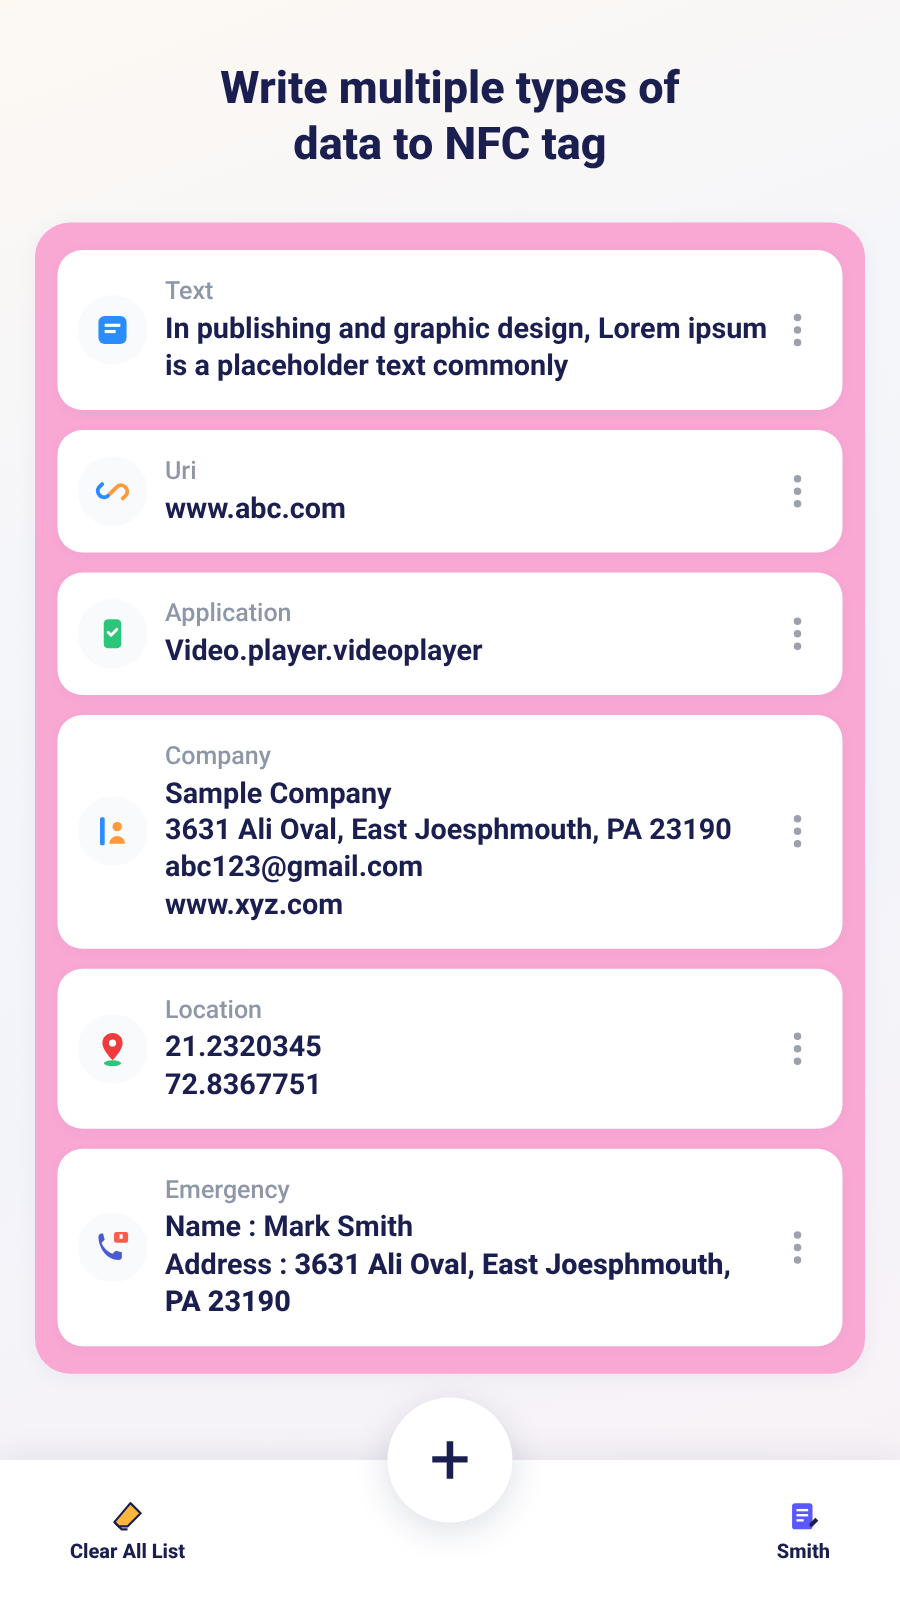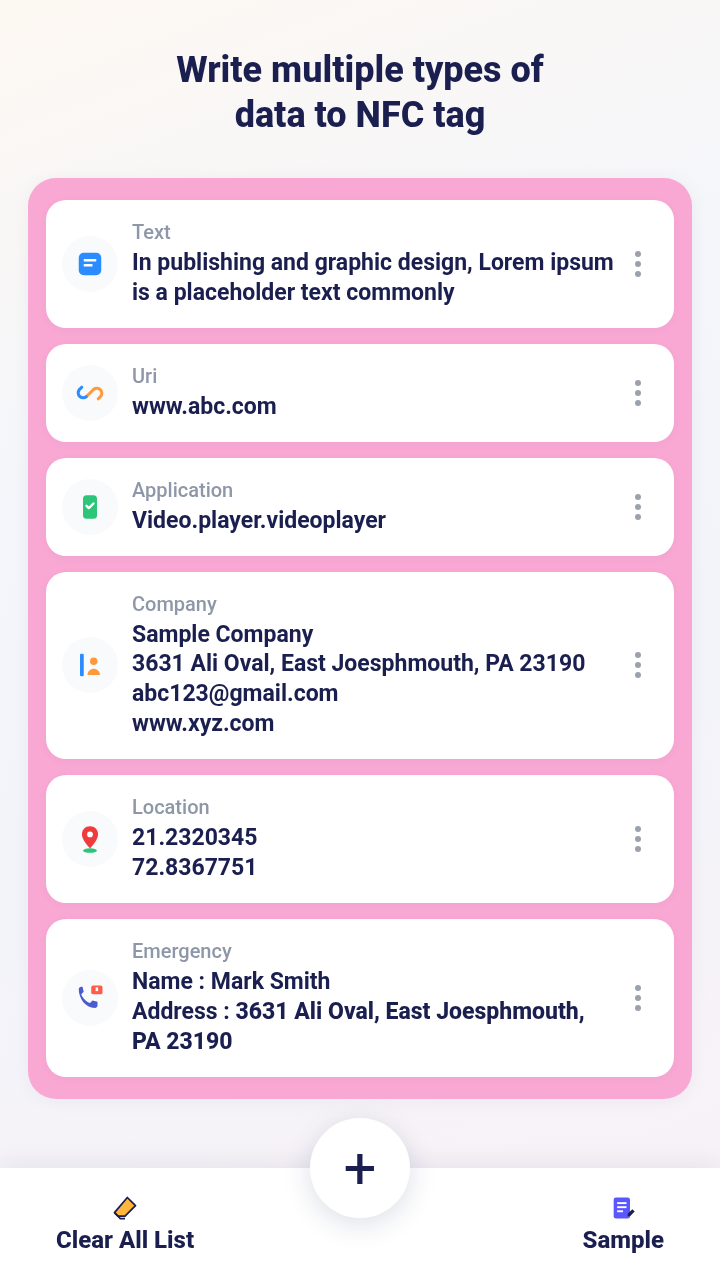--- a/index.html
+++ b/index.html
@@ -75,21 +75,21 @@
     display: flex;
     align-items: center;
     justify-content: space-between;
     padding: 0 56px;
     box-shadow: 0 -4px 24px rgba(30,40,90,0.08);
   }
   .bar-item {
     display: flex; flex-direction: column; align-items: center; gap: 4px;
   }
   .bar-label {
-    color: #1a1f4f; font-size: 24px; font-weight: 800;
+    color: #1a1f4f; font-size: 16px; font-weight: 800;
   }
   .fab {
     position: absolute;
     bottom: 62px;
     left: 50%;
     transform: translateX(-50%);
     width: 100px; height: 100px;
     border-radius: 50%;
     background: #ffffff;
     display: flex; align-items: center; justify-content: center;
@@ -264,19 +264,19 @@
     <span class="bar-label">Clear All List</span>
   </div>
   <div class="bar-item">
     <svg width="28" height="28" viewBox="0 0 24 24">
         <rect x="4" y="3" width="14" height="18" rx="2" fill="#5b57ff"></rect>
         <rect x="7" y="7" width="8" height="1.6" fill="#fff"></rect>
         <rect x="7" y="10.5" width="8" height="1.6" fill="#fff"></rect>
         <rect x="7" y="14" width="5" height="1.6" fill="#fff"></rect>
         <path d="M16 17 l4 -4 l2 2 l-4 4 l-2 0 z" fill="#1a1f4f"></path>
       </svg>
-    <span class="bar-label">Sample</span>
+    <span class="bar-label">Smith</span>
   </div>
 </div>
 
 <div class="fab">
   <span class="fab-plus">+</span>
 </div>
 
 </body></html>

